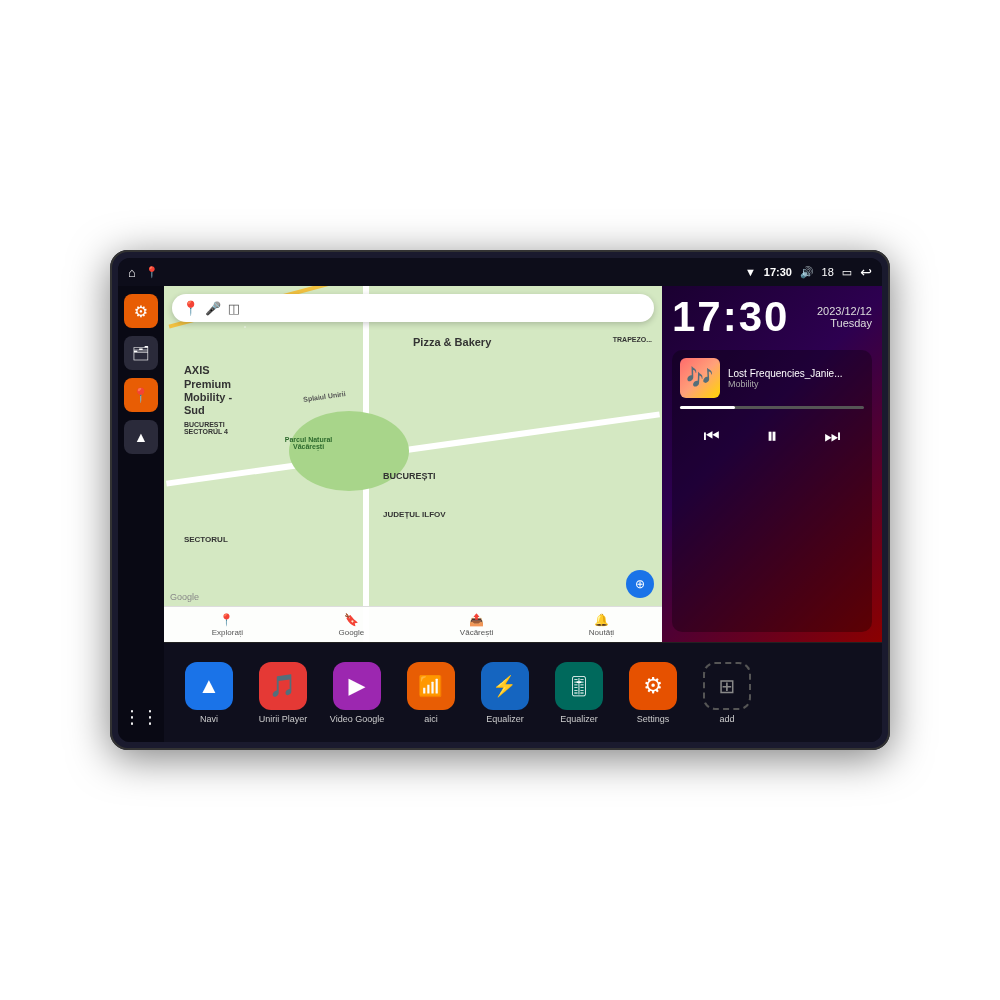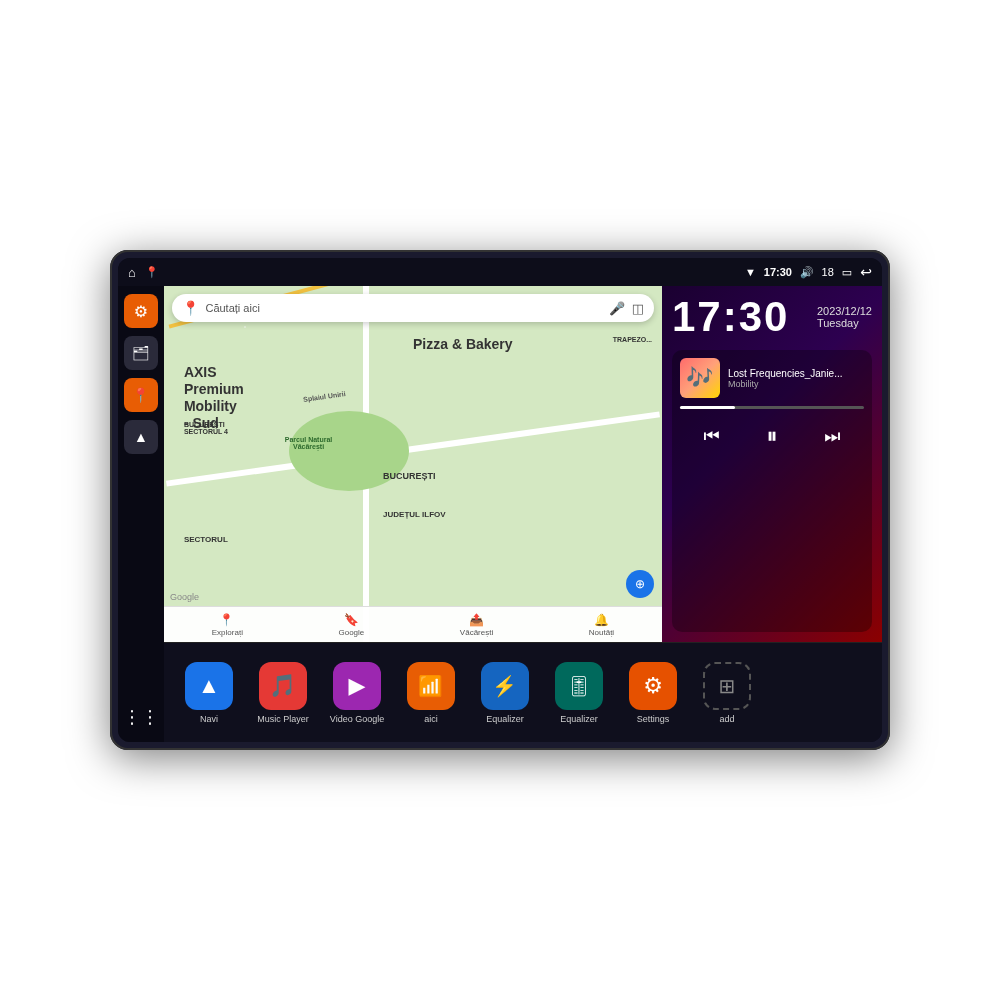--- a/index.html
+++ b/index.html
@@ -155,21 +155,21 @@
       position: absolute;
       background: #a8d58a;
       border-radius: 50%;
       width: 120px;
       height: 80px;
       top: 35%;
       left: 25%;
     }
     .map-label {
       position: absolute;
-      font-size: 14px;
+      font-size: 11px;
       color: #333;
       font-weight: bold;
     }
     .map-search-bar {
       position: absolute;
       top: 8px;
       left: 8px;
       right: 8px;
       height: 28px;
       background: #fff;
@@ -249,21 +249,21 @@
       margin-bottom: 12px;
     }
     .clock-time {
       font-size: 42px;
       font-weight: bold;
       color: #fff;
       letter-spacing: 2px;
       line-height: 1;
     }
     .clock-date {
-      text-align: left;
+      text-align: right;
     }
     .clock-date-main {
       font-size: 11px;
       color: #ddd;
     }
     .clock-day {
       font-size: 11px;
       color: #ddd;
     }
 
@@ -453,21 +453,20 @@
               <span class="map-label" style="top:38%;left:4%;font-size:7px;">BUCUREȘTI<br>SECTORUL 4</span>
               <span class="map-label" style="top:70%;left:4%;font-size:8px;">SECTORUL</span>
 
               <span class="map-label" style="top:30%;left:28%;transform:rotate(-8deg);font-size:7px;color:#555;">Splaiul Unirii</span>
 
               <span style="position:absolute;bottom:40px;left:6px;font-size:9px;color:#888;">Google</span>
             </div>
 
             <div class="map-search-bar">
               <span class="google-pin">📍</span>
-              <span class="map-search-text">Căutați aici</span>
               <span style="font-size:13px;color:#555;">🎤</span>
               <span style="font-size:13px;color:#555;">◫</span>
             </div>
 
             <div class="map-fab">
               <span style="font-size:12px;">⊕</span>
             </div>
 
             <div class="map-bottom-nav">
               <div class="map-nav-item">
@@ -532,21 +531,21 @@
             <div class="app-icon blue">
               <span style="color:#fff;font-size:22px;">▲</span>
             </div>
             <span class="app-label">Navi</span>
           </div>
 
           <div class="app-item">
             <div class="app-icon red">
               <span style="color:#fff;font-size:22px;">🎵</span>
             </div>
-            <span class="app-label">Music Player</span>
+            <span class="app-label">Unirii Player</span>
           </div>
 
           <div class="app-item">
             <div class="app-icon purple">
               <span style="color:#fff;font-size:22px;">▶</span>
             </div>
             <span class="app-label">Video Google</span>
           </div>
 
           <div class="app-item">

